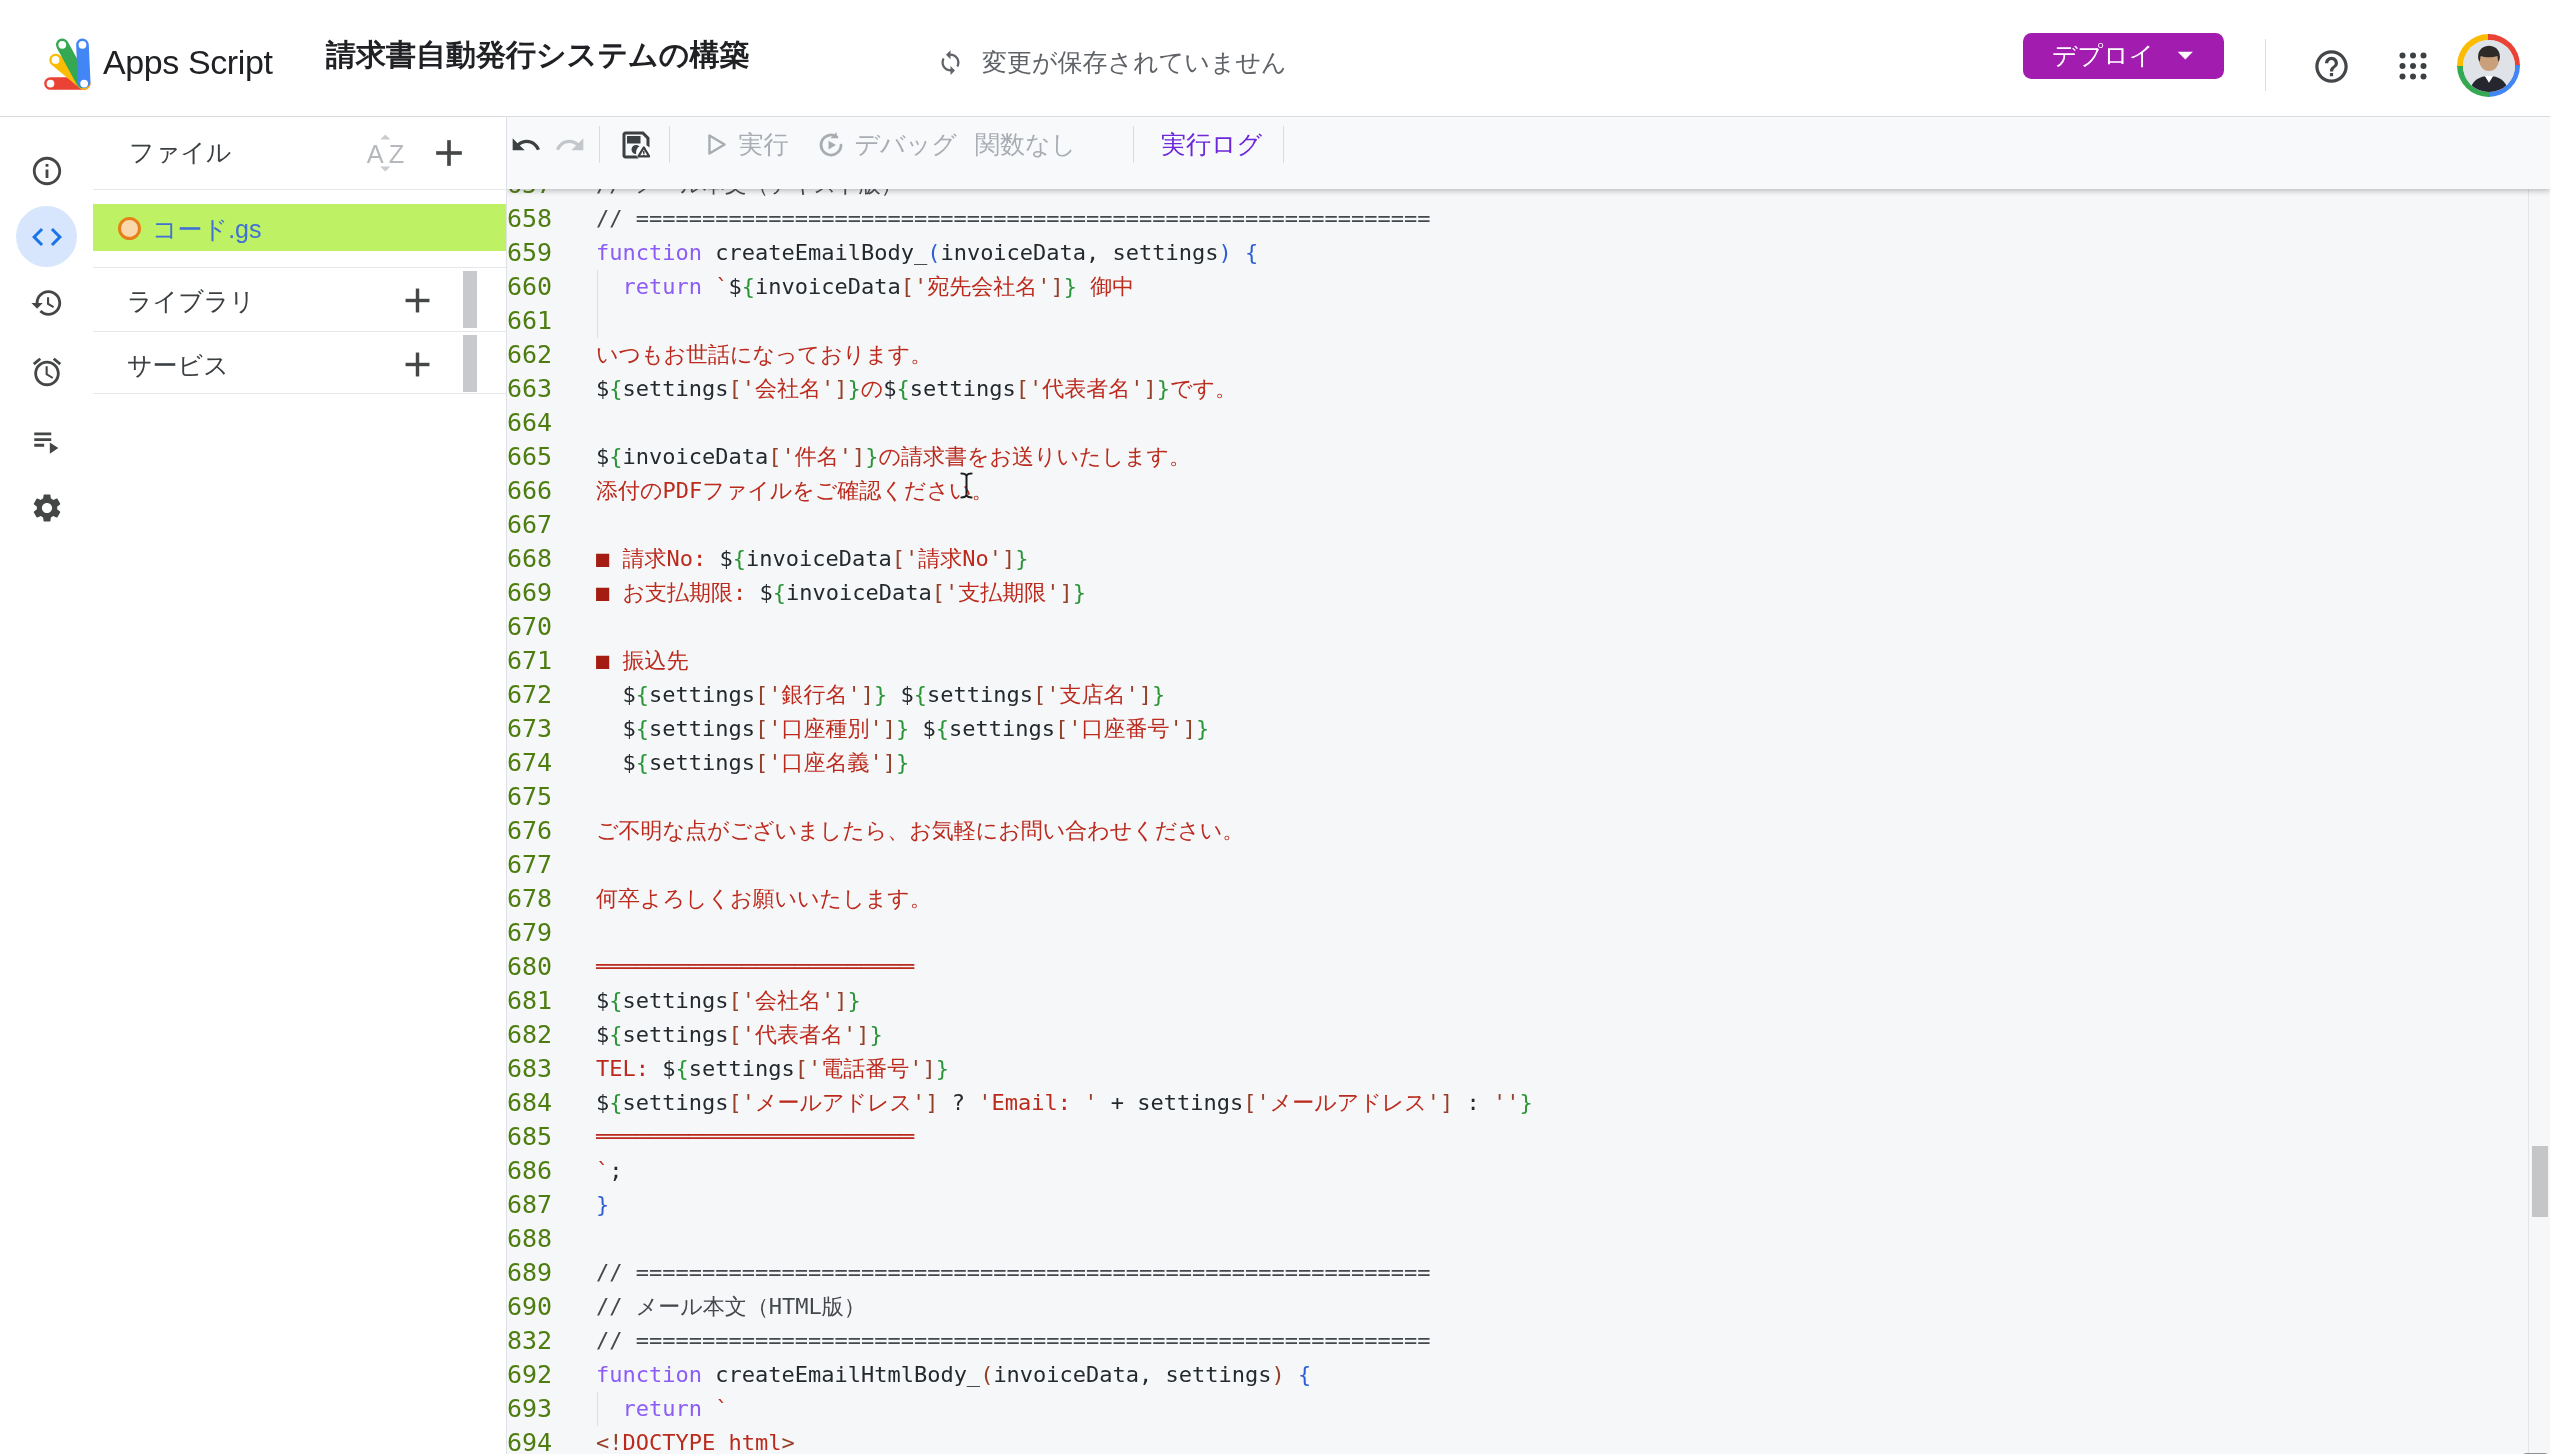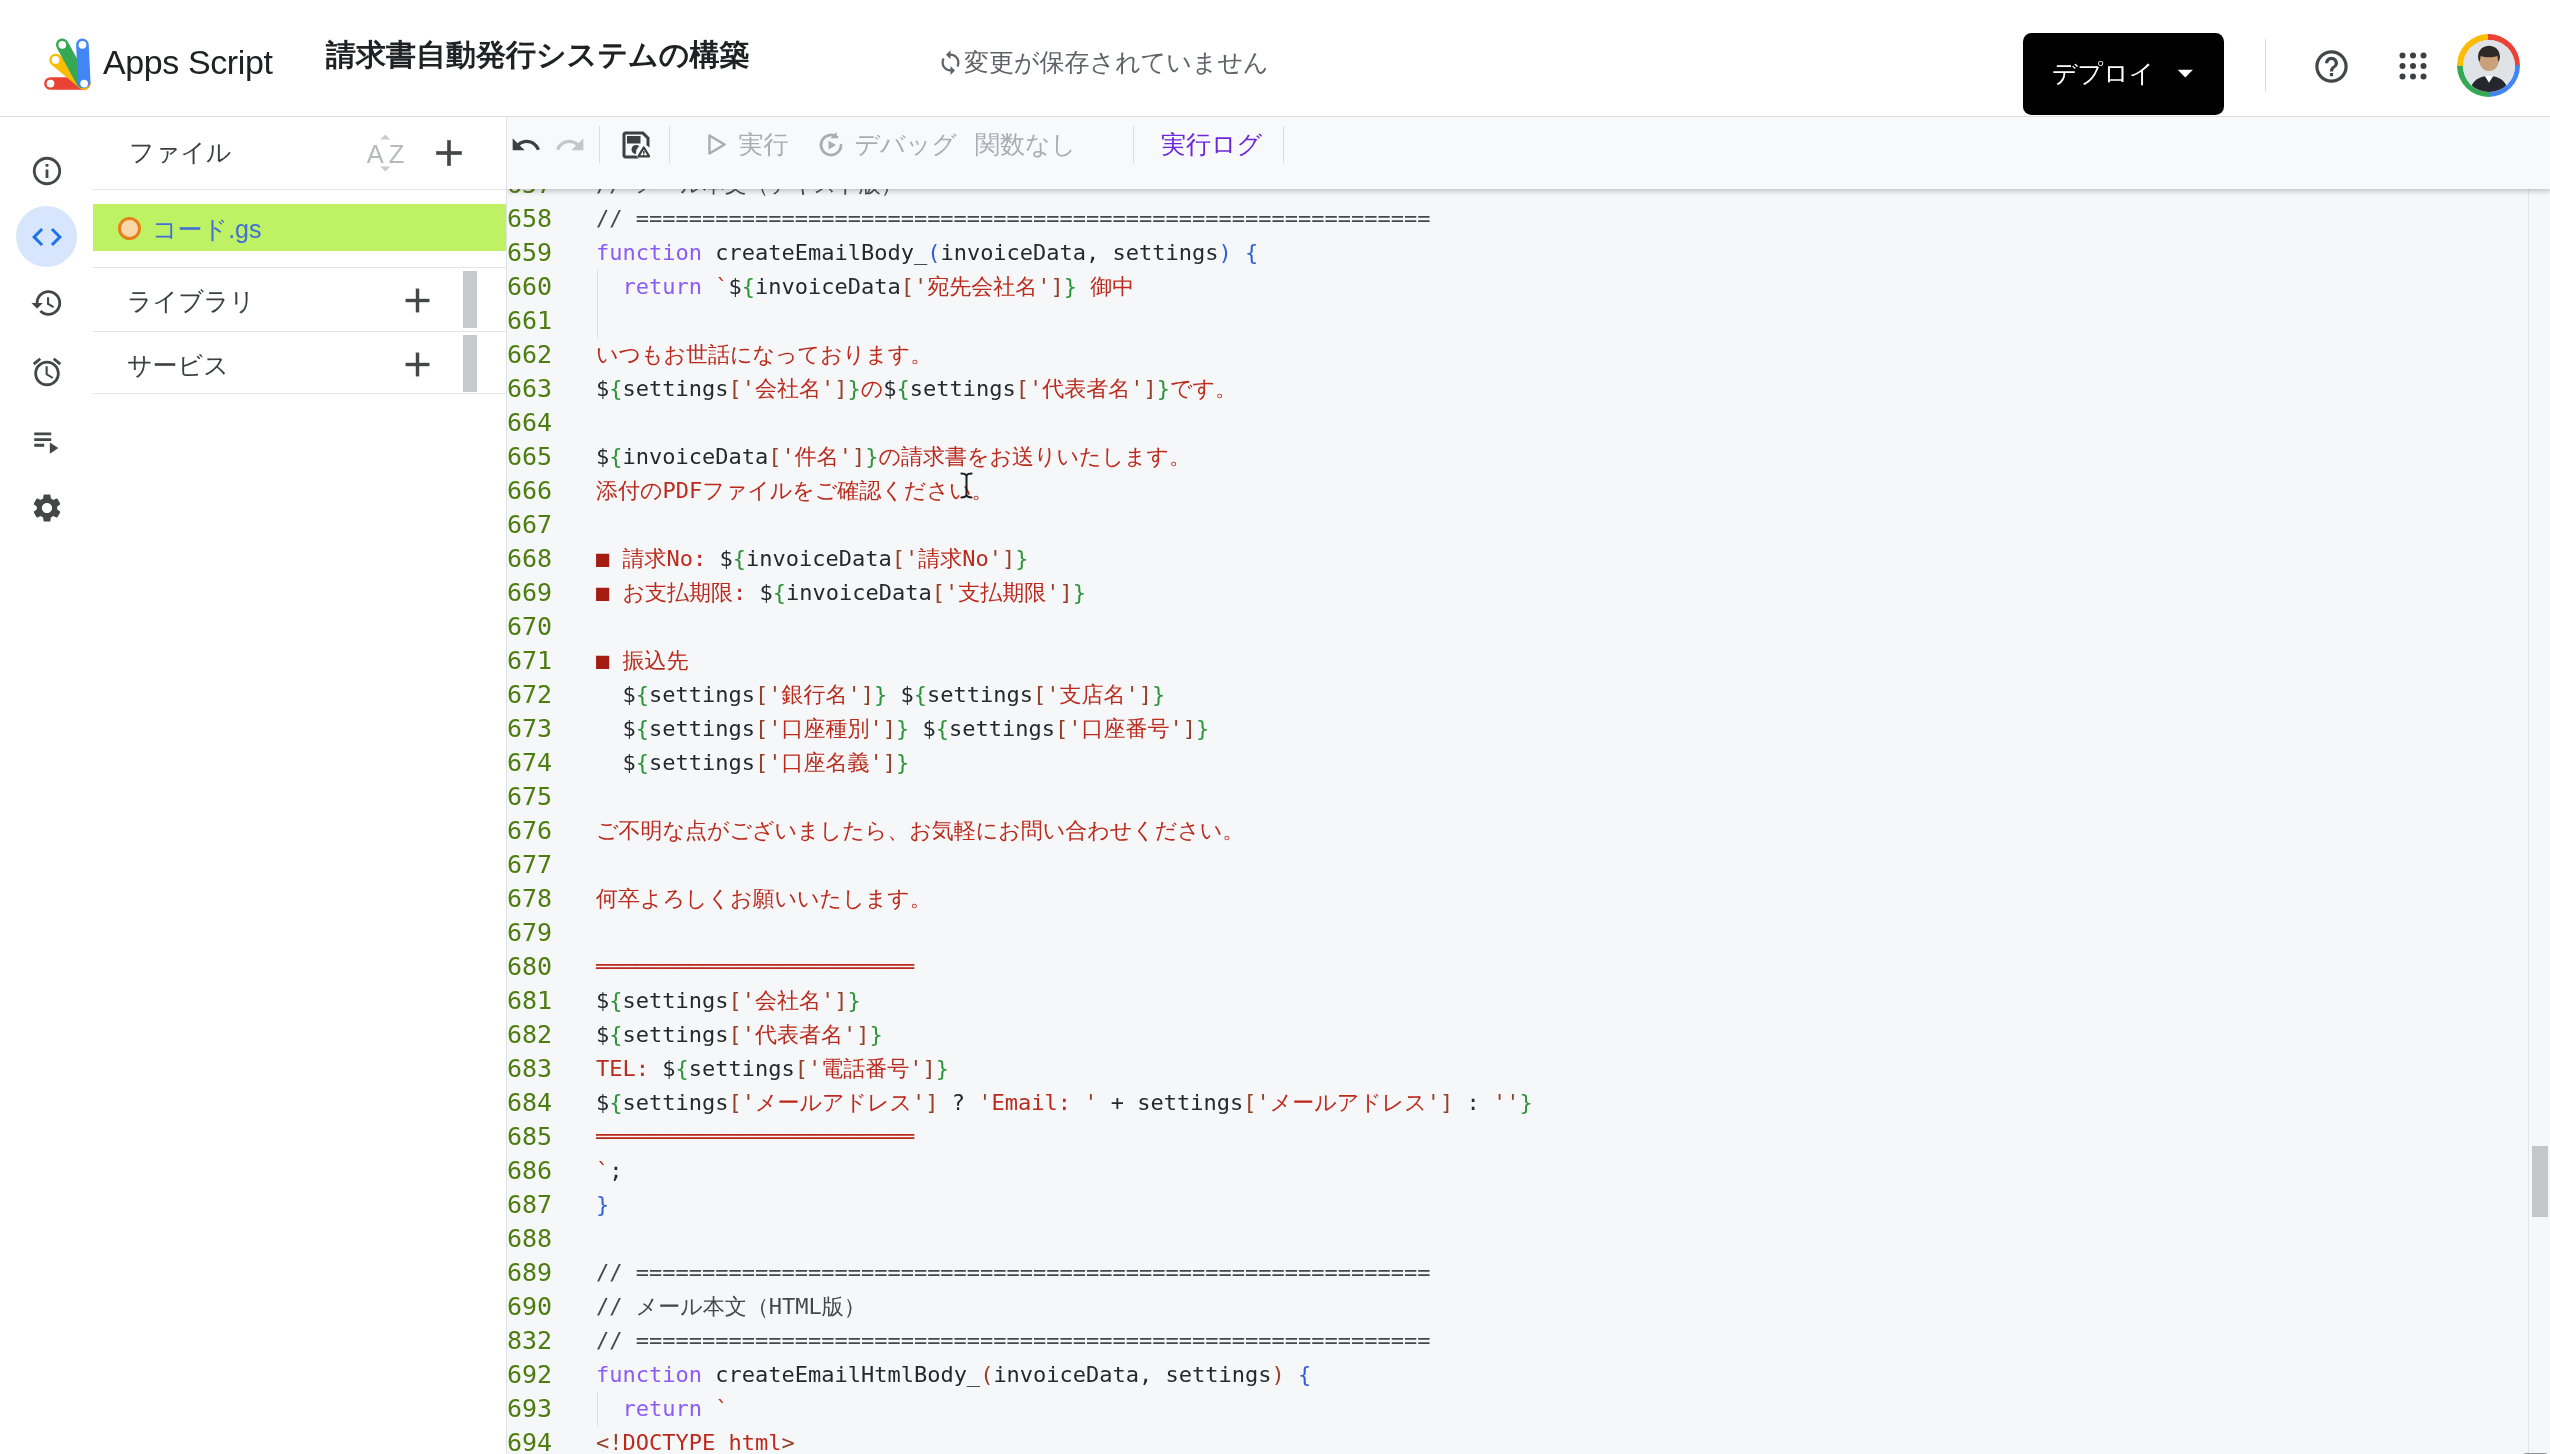--- a/index.html
+++ b/index.html
@@ -4,23 +4,23 @@
 <style>
   html,body{margin:0;padding:0;background:#fff;}
   .app{position:relative;width:2550px;height:1454px;overflow:hidden;background:#fff;
        font-family:"Liberation Sans",sans-serif;color:#202124;margin-top:14px;}
   
   .header{position:absolute;left:0;top:0;width:2550px;height:102px;background:#fff;
           border-bottom:0.8px solid #dadce0;z-index:30;}
   .logo{position:absolute;left:37px;top:17px;}
   .app-name{position:absolute;left:103px;top:29px;font-size:34px;color:#202124;letter-spacing:-0.4px;}
   .proj-title{position:absolute;left:326px;top:21px;font-size:30px;color:#202124;font-weight:bold;}
-  .save-status{position:absolute;left:937px;top:32px;display:flex;align-items:center;gap:0;
+  .save-status{position:absolute;left:937px;top:32px;display:flex;align-items:center;gap:18px;
                color:#5f6368;font-size:25px;}
-  .deploy-btn{position:absolute;left:2023px;top:18.6px;width:201px;height:82px;background:#000000;
+  .deploy-btn{position:absolute;left:2023px;top:18.6px;width:201px;height:46px;background:#a21caf;
               border:none;border-radius:8.5px;color:#fff;font-size:25px;font-family:inherit;
               display:flex;align-items:center;justify-content:center;gap:22px;cursor:pointer;}
   .hdr-div{position:absolute;left:2265px;top:25px;width:0.8px;height:52px;background:#dadce0;}
   .hdr-icon{position:absolute;top:29px;width:46px;height:46px;display:flex;align-items:center;
             justify-content:center;background:none;border:none;cursor:pointer;padding:0;}
   .avatar{position:absolute;left:2457px;top:20px;width:63px;height:63px;border-radius:50%;
           background:conic-gradient(#ea4335 0 90deg,#4285f4 90deg 180deg,#34a853 180deg 270deg,#fbbc04 270deg 360deg);
           display:flex;align-items:center;justify-content:center;cursor:pointer;border:none;padding:0;}
   .avatar-inner{width:52px;height:52px;border-radius:50%;background:#e8eaed;overflow:hidden;}
   

